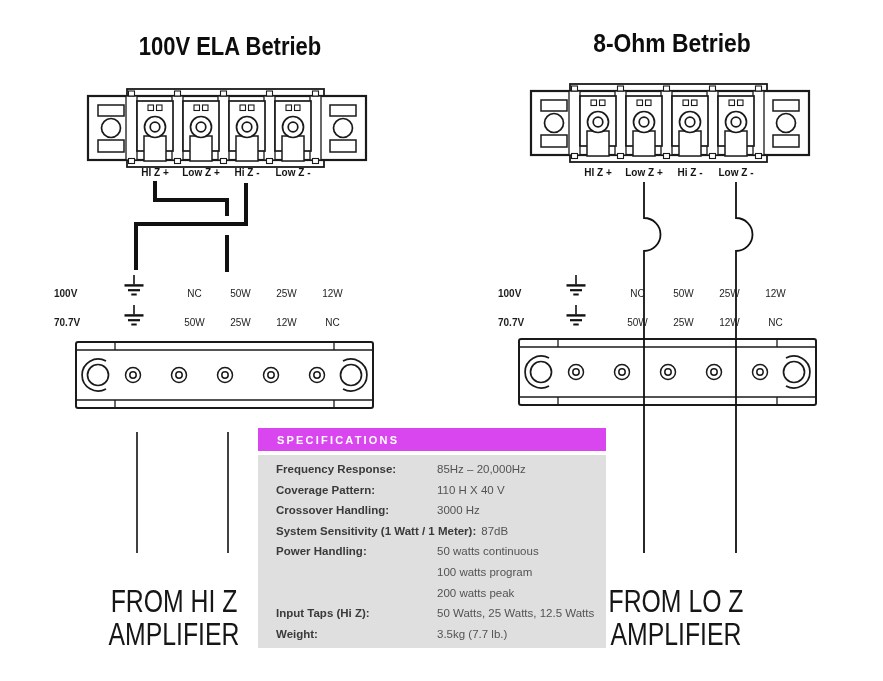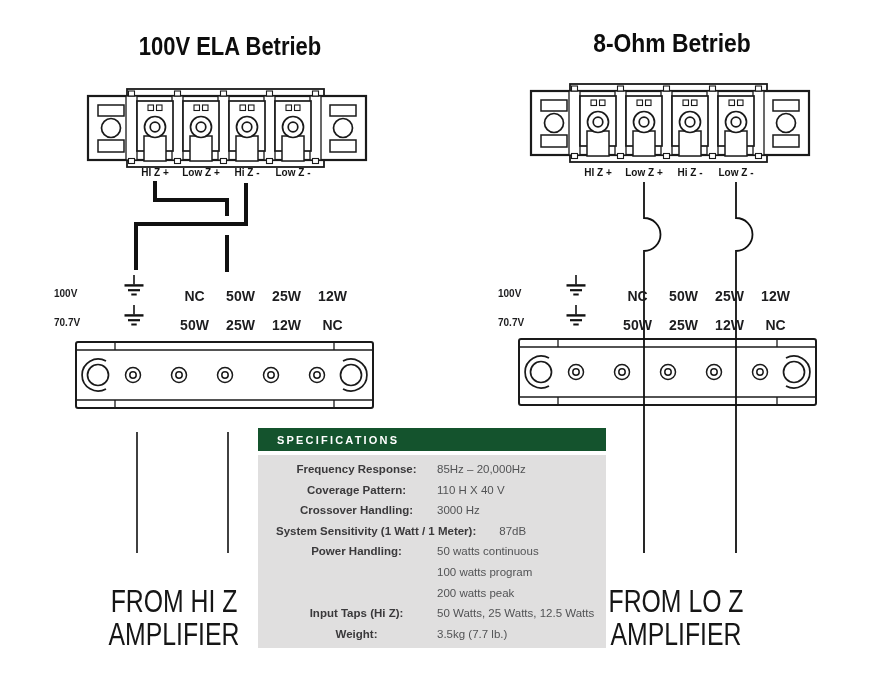--- a/index.html
+++ b/index.html
@@ -3,32 +3,32 @@
 <meta charset="utf-8">
 <style>
   html,body{margin:0;padding:0;background:#fff;}
   .canvas{position:relative;width:883px;height:681px;background:#ffffff;
           font-family:"Liberation Sans",sans-serif;overflow:hidden;}
   .abs{position:absolute;}
   .title{font-weight:700;color:#0d0d0d;white-space:nowrap;transform:translateX(-50%) scale(0.88,1);transform-origin:center top;}
   .title-left{font-size:25px;}
   .title-right{font-size:26px;}
   .tl{font-size:10px;font-weight:700;color:#141414;white-space:nowrap;transform:translateX(-50%);}
-  .cl{font-size:14px;font-weight:700;color:#1d1d1f;white-space:nowrap;transform:translateX(-50%);padding-left:31px;}
+  .cl{font-size:10px;font-weight:400;color:#1d1d1f;white-space:nowrap;transform:translateX(-50%);padding-left:31px;}
   .vl{font-size:10px;font-weight:700;color:#1d1d1f;white-space:nowrap;}
   .amp{font-size:31px;color:#161616;text-align:center;line-height:33px;white-space:nowrap;
        transform:translateX(-50%) scale(0.8,1);transform-origin:center top;}
   .spec{left:258px;top:428px;width:348px;}
-  .spec-header{height:23px;background:#14532d;color:#ffffff;font-size:11px;font-weight:700;
+  .spec-header{height:23px;background:#d946ef;color:#ffffff;font-size:11px;font-weight:700;
                letter-spacing:2.2px;line-height:24px;padding-left:19px;box-sizing:border-box;}
   .spec-body{margin-top:4px;background:#e0dfdf;padding:4px 0;}
   .spec-row{display:flex;height:20.6px;line-height:20.6px;padding-left:18px;font-size:11.5px;
-            color:#525355;white-space:nowrap;text-align:center;}
+            color:#525355;white-space:nowrap;}
   .spec-label{width:161px;flex:0 0 auto;font-weight:700;color:#3a393b;}
-  .spec-row.inline .spec-label{width:auto;margin-right:23px;}
+  .spec-row.inline .spec-label{width:auto;margin-right:5px;}
   svg{position:absolute;left:0;top:0;}
 </style>
 </head>
 <body>
 
 <div class="canvas">
 
   <svg width="883" height="681" viewBox="0 0 883 681">
     <defs>
 

